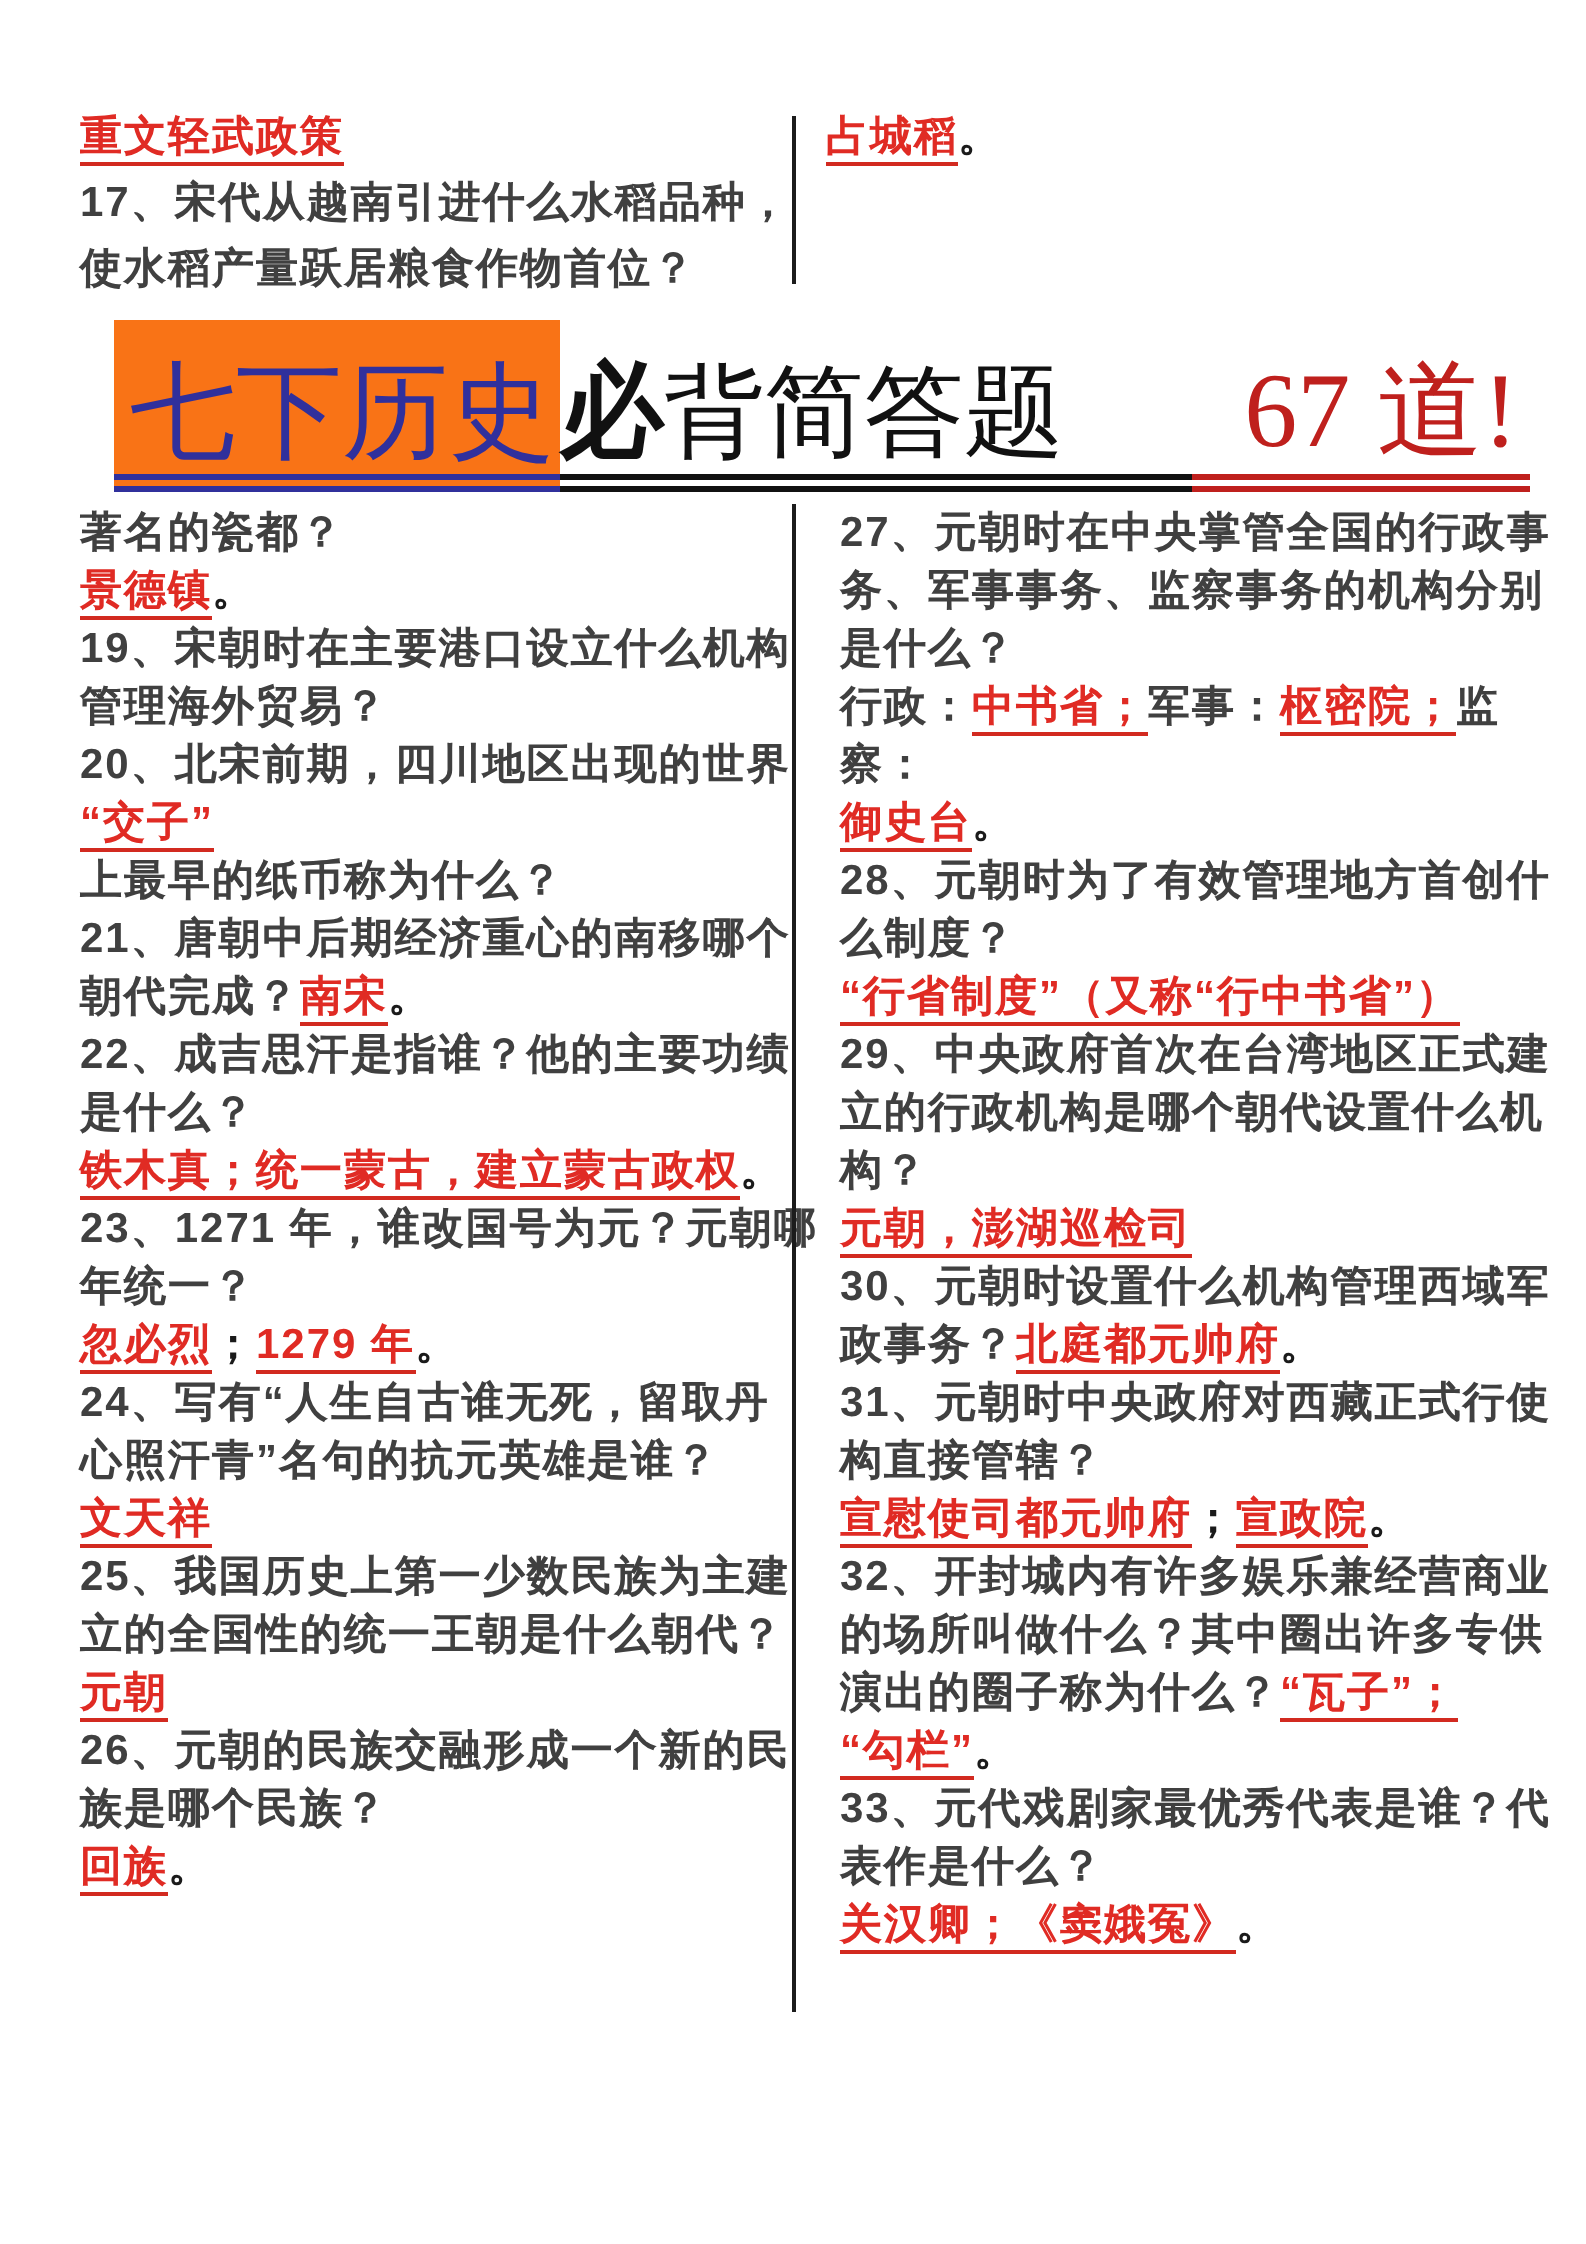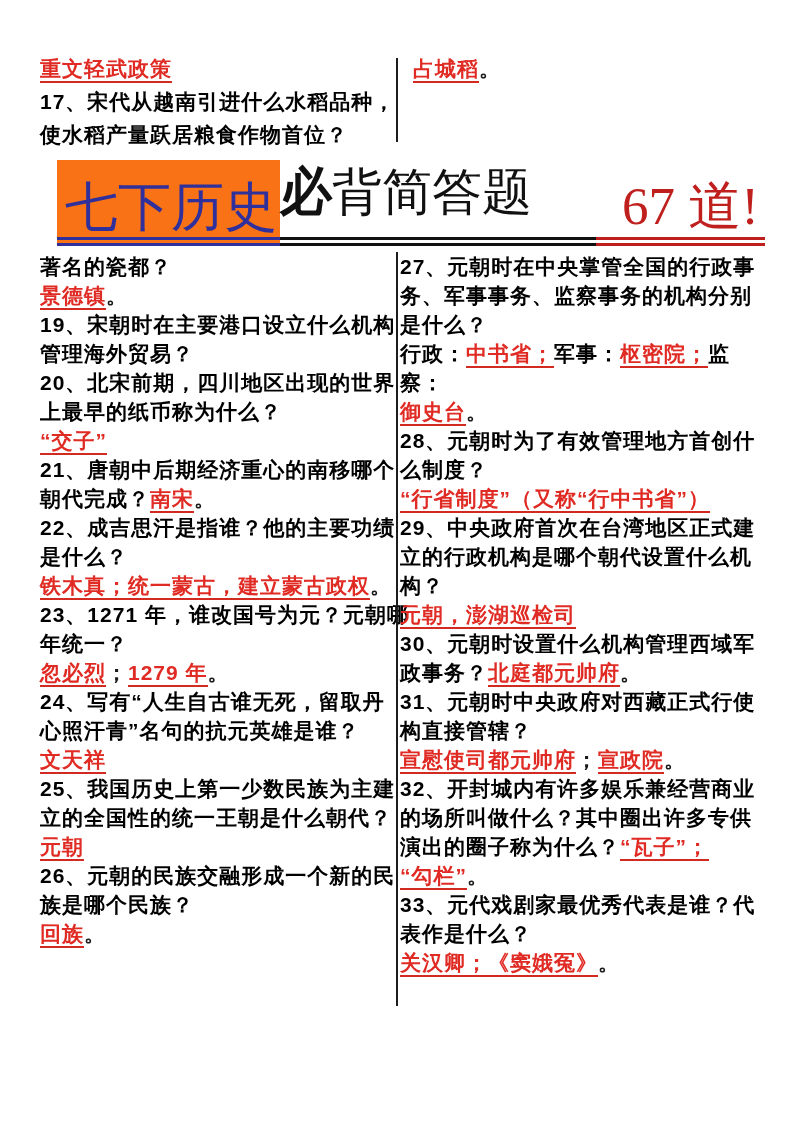--- a/index.html
+++ b/index.html
@@ -18,21 +18,21 @@
   
   .line {
     white-space: nowrap;
     font-size: 21px;
     font-weight: bold;
     letter-spacing: 1px;
     line-height: 29px;
     height: 29px;
   }
   .top .line { line-height: 33px; height: 33px; }
-  .line .q { color: #000000; }
+  .line .q { color: #404040; }
   .line .p { color: #1a1a1a; }
   .line .a {
     color: #e02b24;
     border-bottom: 2px solid #d22a20;
     padding-bottom: 1px;
   }
 
   
   .top-left  { position: absolute; left: 40px;  top: 52px; width: 352px; }
   .top-right { position: absolute; left: 413px; top: 52px; width: 352px; }
@@ -53,40 +53,40 @@
     color: #30309c;
     font-size: 53px; line-height: 1;
     padding: 21px 3px 3px 8px;
     border-bottom: 9px double #30309c;
     white-space: nowrap;
   }
   .t-mid {
     flex: 1;
     color: #111111;
     font-size: 50px; line-height: 1;
-    padding-bottom: 20px;
+    padding-bottom: 5px;
     border-bottom: 9px double #111111;
     white-space: nowrap;
   }
   .t-mid .t-bold {
     font-family: "Liberation Sans", "DejaVu Sans", sans-serif;
     font-weight: bold;
     font-size: 52px;
   }
   .t-count {
     color: #bf201d;
     font-size: 53px; line-height: 1;
     padding: 0 6px 4px 26px;
     border-bottom: 9px double #bf201d;
     white-space: nowrap;
   }
 
   
   .col-left  { position: absolute; left: 40px;  top: 252px; width: 352px; }
-  .col-right { position: absolute; left: 400px; top: 252px; width: 356px; }
+  .col-right { position: absolute; left: 420px; top: 252px; width: 356px; }
   .divider-main {
     position: absolute; left: 396px; top: 252px;
     width: 2px; height: 754px; background: #1c1c1c;
   }
 </style>
 </head>
 <body>
 
 <div class="page">
 
@@ -105,22 +105,22 @@
     <span class="t-mid"><span class="t-bold">必</span><span>背简答题</span></span>
     <span class="t-count">67 道!</span>
   </div>
 
   <div class="col-left">
       <div class="line"><span class="q">著名的瓷都？</span></div>
       <div class="line"><span class="a">景德镇</span><span class="p">。</span></div>
       <div class="line"><span class="q">19、宋朝时在主要港口设立什么机构</span></div>
       <div class="line"><span class="q">管理海外贸易？</span></div>
       <div class="line"><span class="q">20、北宋前期，四川地区出现的世界</span></div>
+      <div class="line"><span class="a">“交子”</span></div>
       <div class="line"><span class="q">上最早的纸币称为什么？</span></div>
-      <div class="line"><span class="a">“交子”</span></div>
       <div class="line"><span class="q">21、唐朝中后期经济重心的南移哪个</span></div>
       <div class="line"><span class="q">朝代完成？</span><span class="a">南宋</span><span class="p">。</span></div>
       <div class="line"><span class="q">22、成吉思汗是指谁？他的主要功绩</span></div>
       <div class="line"><span class="q">是什么？</span></div>
       <div class="line"><span class="a">铁木真；统一蒙古，建立蒙古政权</span><span class="p">。</span></div>
       <div class="line"><span class="q">23、1271 年，谁改国号为元？元朝哪</span></div>
       <div class="line"><span class="q">年统一？</span></div>
       <div class="line"><span class="a">忽必烈</span><span class="p">；</span><span class="a">1279 年</span><span class="p">。</span></div>
       <div class="line"><span class="q">24、写有“人生自古谁无死，留取丹</span></div>
       <div class="line"><span class="q">心照汗青”名句的抗元英雄是谁？</span></div>

